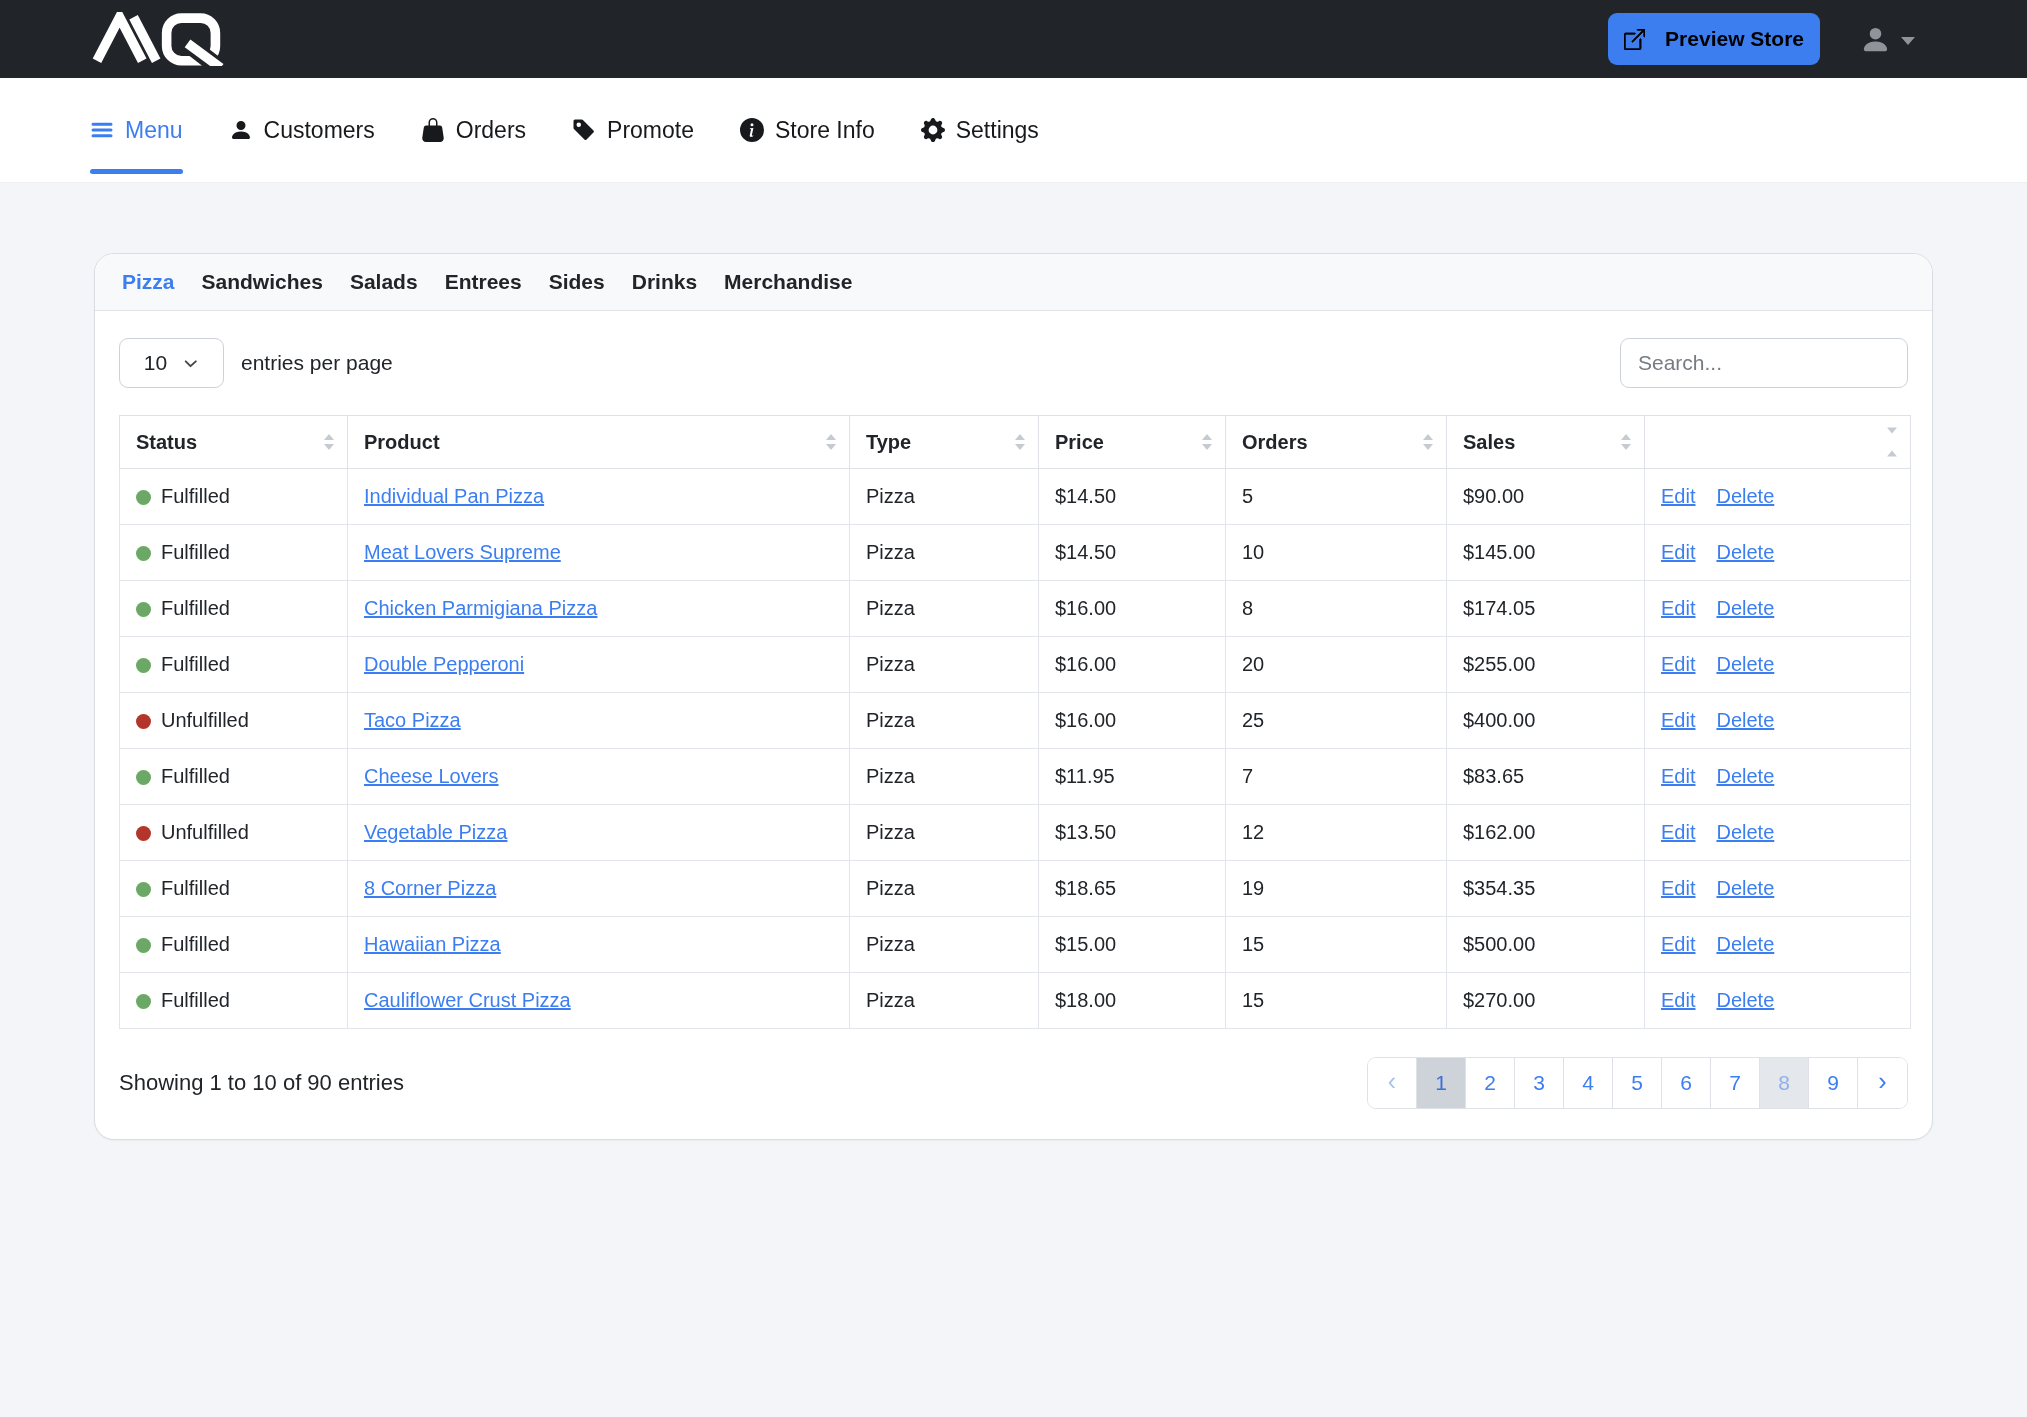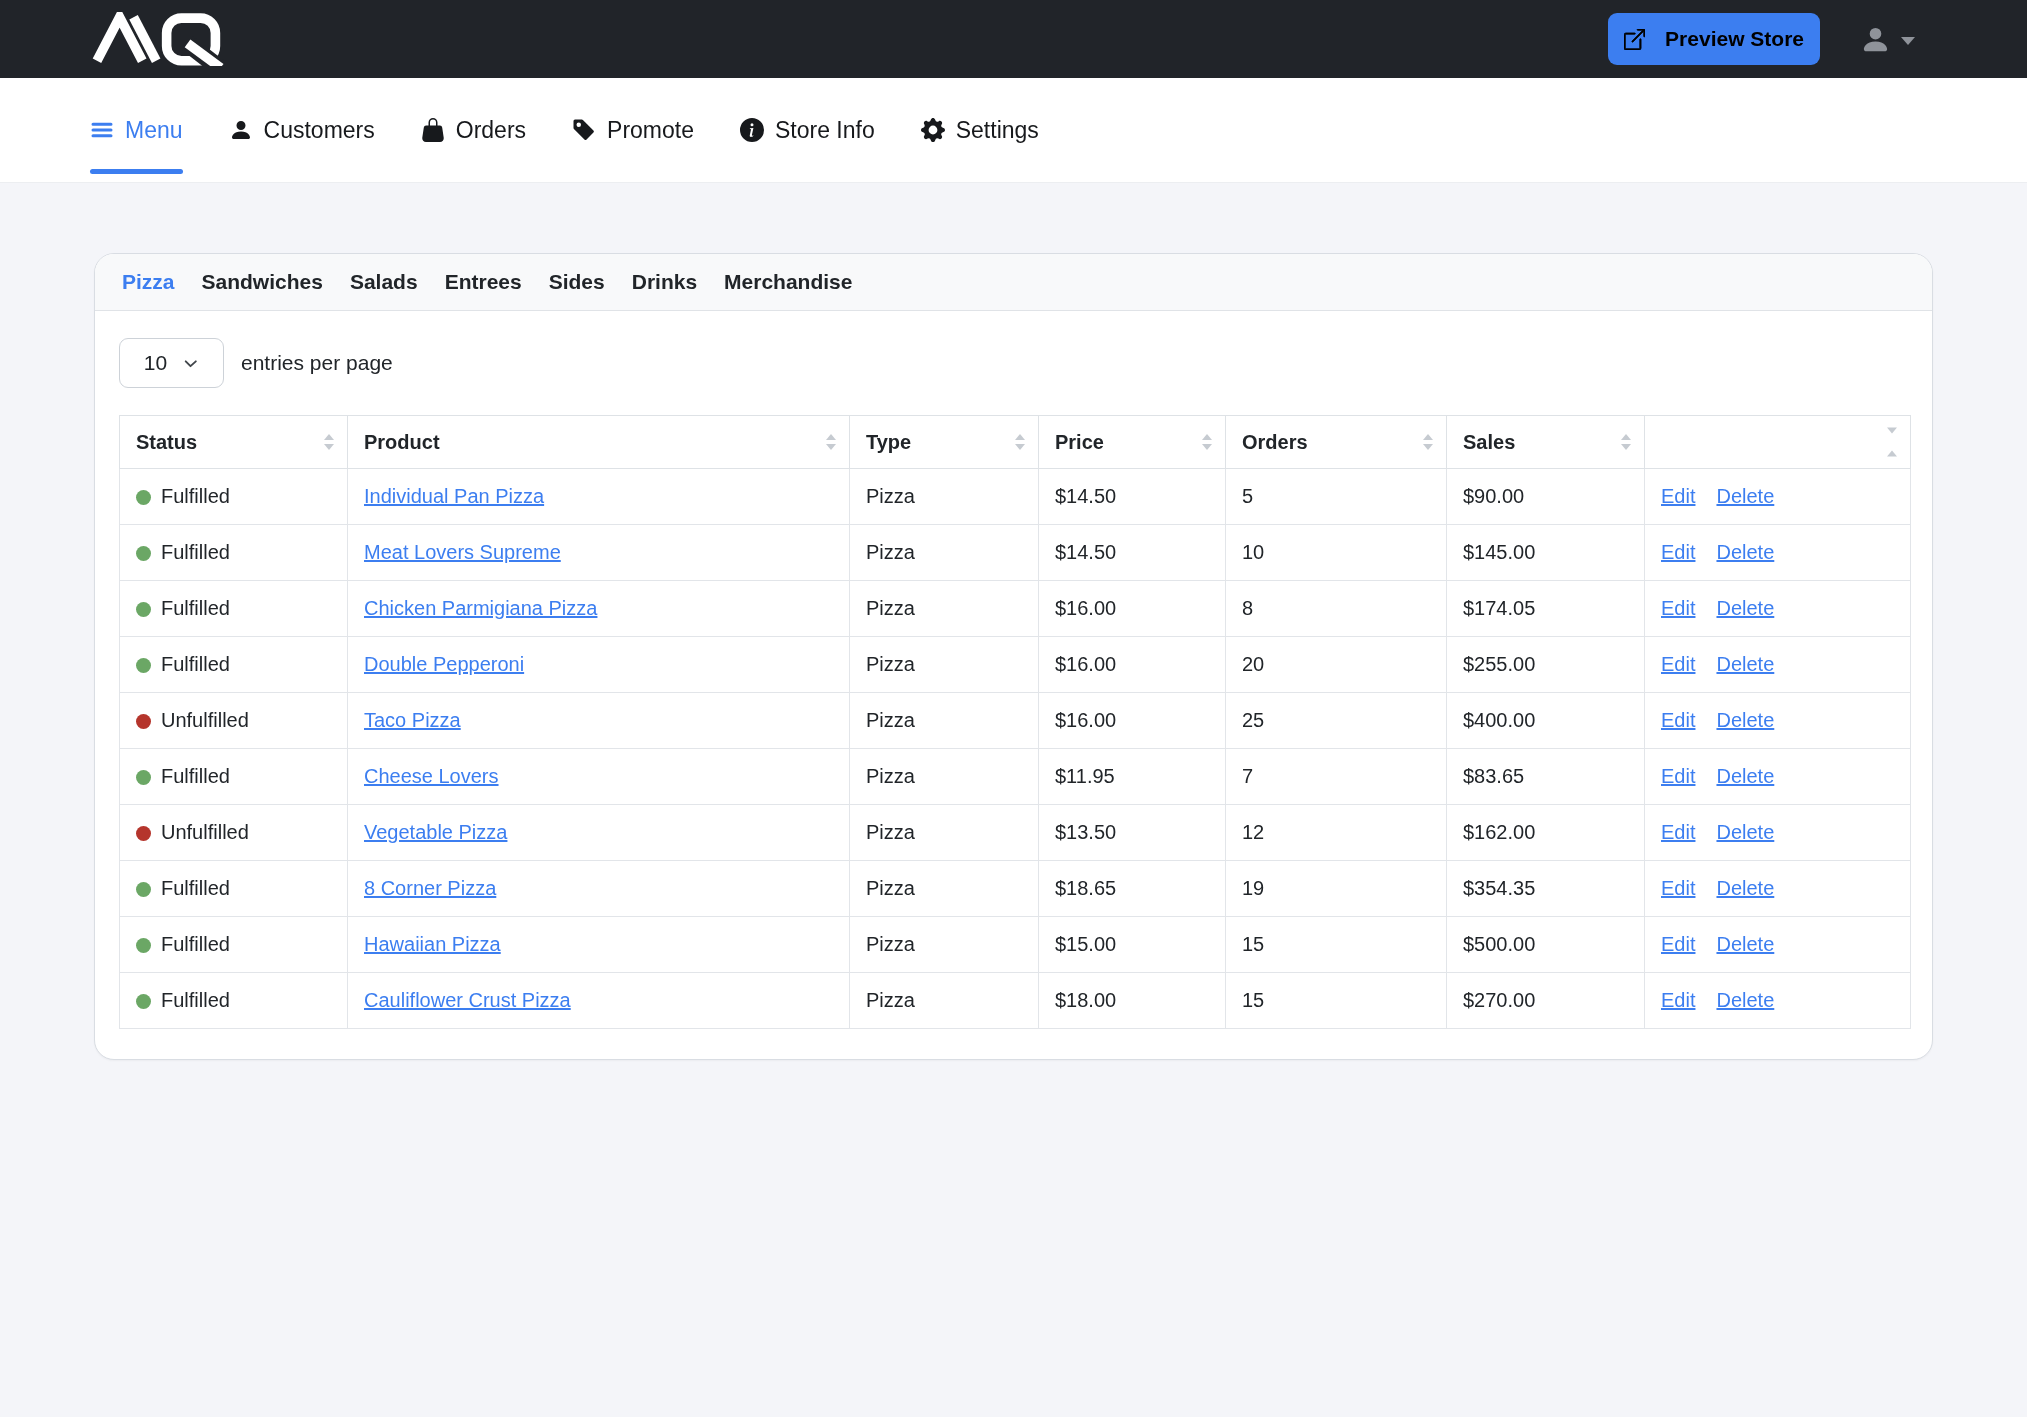--- a/index.html
+++ b/index.html
@@ -174,20 +174,21 @@
       <div class="controls">
         <div class="select">
           <span>10</span>
           <span class="chev">
               <svg viewBox="0 0 16 16" fill="none">
                 <path d="M3.5 6l4.5 4.5L13 6" stroke="currentColor" stroke-width="1.8" stroke-linecap="round" stroke-linejoin="round"></path>
               </svg>
             </span>
         </div>
         <span class="entries-label">entries per page</span>
+        <input class="search" type="text" placeholder="Search..." style="">
       </div>
 
       <table class="data-table">
         <colgroup>
           <col style="width:228px">
             <col style="width:502px">
             <col style="width:189px">
           <col style="width:187px">
             <col style="width:221px">
             <col style="width:198px">
@@ -312,16 +313,32 @@
               <td><a class="link">Cauliflower Crust Pizza</a></td>
               <td>Pizza</td>
               <td>$18.00</td>
               <td>15</td>
               <td>$270.00</td>
               <td class="actions"><a class="link">Edit</a><a class="link">Delete</a></td>
             </tr>
           </tbody>
       </table>
 
+      <div class="table-footer">
+        <span class="summary">Showing 1 to 10 of 90 entries</span>
+        <div class="pagination">
+            <div class="page-btn prev">‹</div>
+            <div class="page-btn active">1</div>
+            <div class="page-btn">2</div>
+            <div class="page-btn">3</div>
+            <div class="page-btn">4</div>
+            <div class="page-btn">5</div>
+            <div class="page-btn">6</div>
+            <div class="page-btn">7</div>
+            <div class="page-btn hover">8</div>
+            <div class="page-btn">9</div>
+            <div class="page-btn next">›</div>
+          </div>
+      </div>
 
     </div>
   </section>
 </main>
 
 </body></html>

